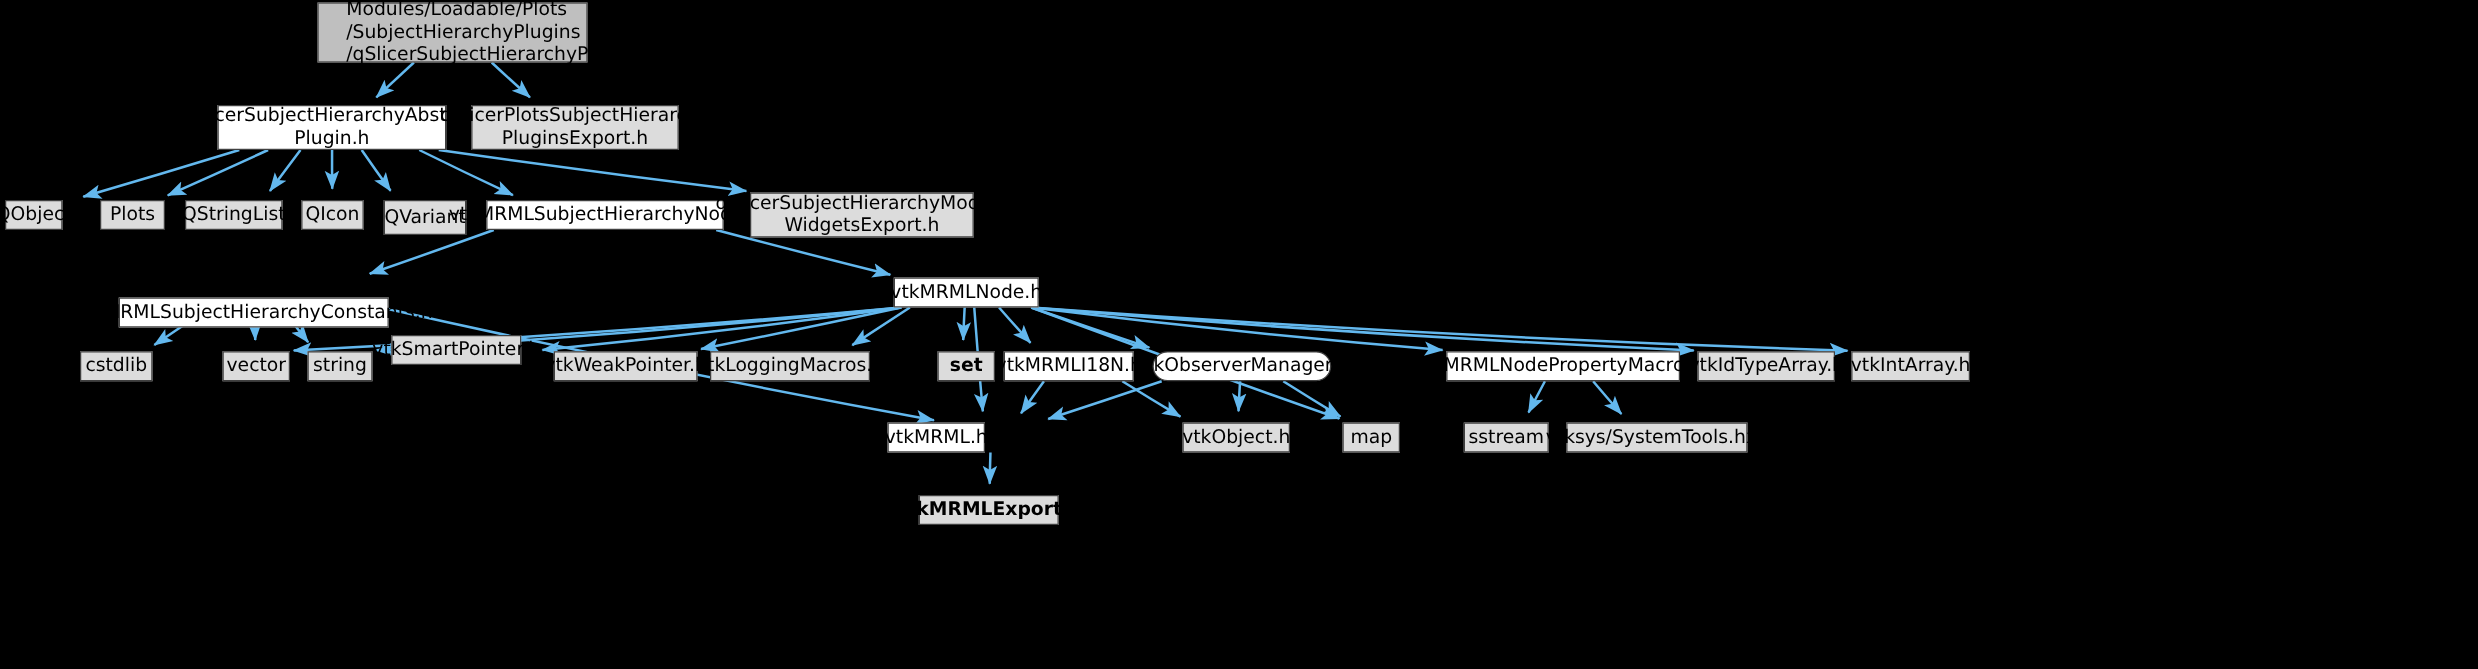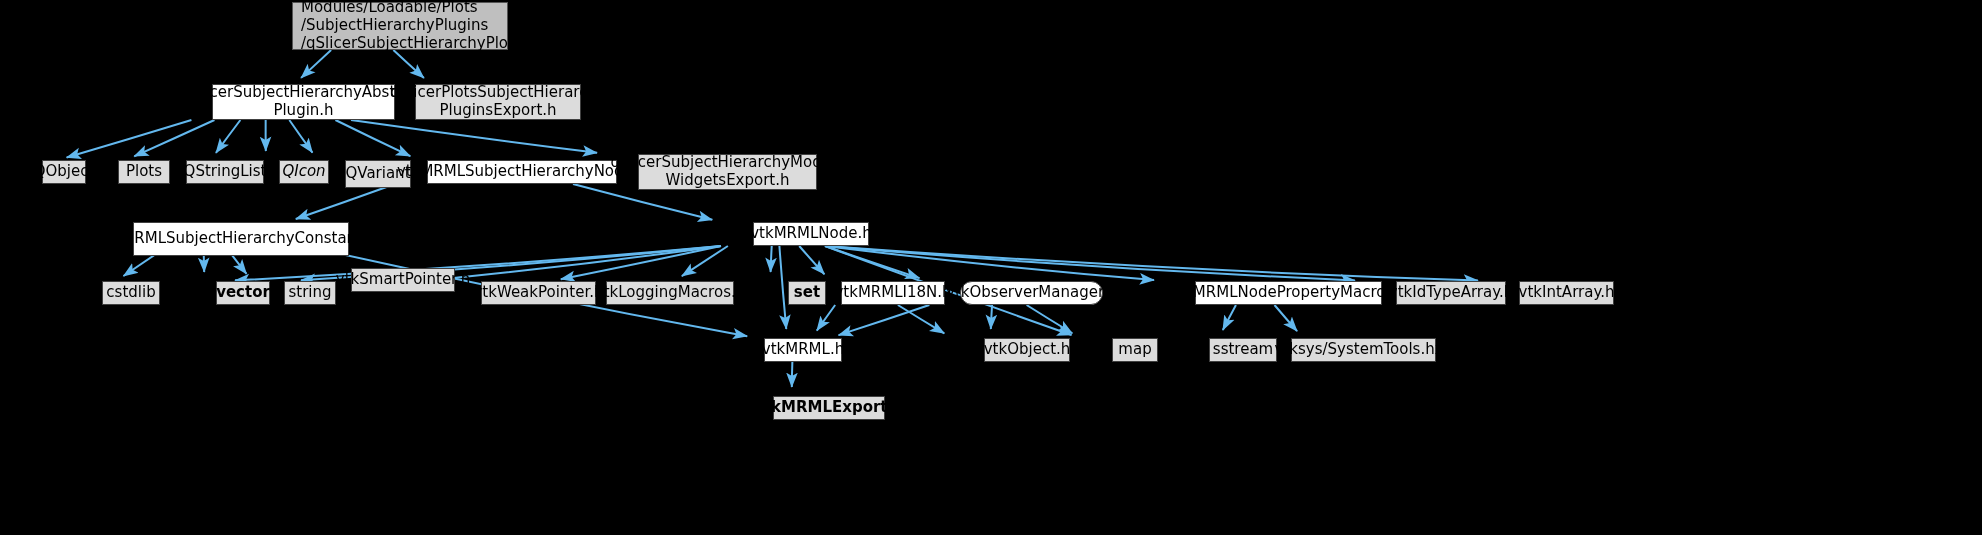--- a/index.html
+++ b/index.html
@@ -14,23 +14,22 @@
   .node{
     position:absolute;
     box-sizing:border-box;
     display:flex;align-items:center;justify-content:center;
     text-align:center;
     font-size:15px;
     line-height:1.18;
     color:#000;
     border:1px solid #404040;
     white-space:pre-line;
-    padding:1px 8px;
+    padding:1px 22px;
     z-index:5;
-    margin-left:38px;
   }
   .node.gray{background:#dcdcdc;}
   .node.white{background:#ffffff;}
   .node.root{background:#bfbfbf;border:1px solid #555;justify-content:flex-start;text-align:left;}
 </style>
 </head>
 <body>
 
 <div id="canvas">
   <svg id="edges" width="1982" height="535" viewBox="0 0 1982 535">
@@ -82,39 +81,39 @@
       <div class="node root" style="left: 254px; top: 2px; width: 216px; height: 48px;">Modules/Loadable/Plots
 /SubjectHierarchyPlugins
 /qSlicerSubjectHierarchyPlotsPlugin.h</div>
       <div class="node white" style="left: 174px; top: 84px; width: 183px; height: 36px;">qSlicerSubjectHierarchyAbstract
 Plugin.h</div>
       <div class="node gray" style="left: 377px; top: 84px; width: 166px; height: 36px;">qSlicerPlotsSubjectHierarchy
 PluginsExport.h</div>
       <div class="node gray" style="left: 4px; top: 160px; width: 44px; height: 24px;">QObject</div>
       <div class="node gray" style="left: 80px; top: 160px; width: 52px; height: 24px;">Plots</div>
       <div class="node gray" style="left: 148px; top: 160px; width: 78px; height: 24px;">QStringList</div>
-      <div class="node gray" style="left: 241px; top: 160px; width: 50px; height: 24px; font-style: italic;">QIcon</div>
+      <div class="node gray" style="left: 241px; top: 160px; width: 50px; height: 24px;">QIcon</div>
       <div class="node gray" style="left: 307px; top: 160px; width: 66px; height: 28px;">QVariant</div>
       <div class="node white" style="left: 389px; top: 160px; width: 190px; height: 24px;">vtkMRMLSubjectHierarchyNode.h</div>
       <div class="node gray" style="left: 600px; top: 154px; width: 179px; height: 36px;">qSlicerSubjectHierarchyModule
 WidgetsExport.h</div>
-      <div class="node white" style="left: 95px; top: 222px; width: 216px; height: 34px;">vtkMRMLSubjectHierarchyConstants.h</div>
+      <div class="node white" style="left: 95px; top: 238px; width: 216px; height: 24px;">vtkMRMLSubjectHierarchyConstants.h</div>
       <div class="node white" style="left: 715px; top: 222px; width: 116px; height: 24px;">vtkMRMLNode.h</div>
       <div class="node gray" style="left: 64px; top: 281px; width: 58px; height: 24px;">cstdlib</div>
-      <div class="node gray" style="left: 178px; top: 281px; width: 54px; height: 24px; font-weight: bold;">vector</div>
+      <div class="node gray" style="left: 178px; top: 281px; width: 54px; height: 24px;">vector</div>
       <div class="node gray" style="left: 246px; top: 281px; width: 52px; height: 24px;">string</div>
       <div class="node gray" style="left: 313px; top: 268px; width: 104px; height: 24px;">vtkSmartPointer.h</div>
       <div class="node gray" style="left: 443px; top: 281px; width: 115px; height: 24px;">vtkWeakPointer.h</div>
       <div class="node gray" style="left: 568px; top: 281px; width: 128px; height: 24px;">vtkLoggingMacros.h</div>
       <div class="node gray" style="left: 750px; top: 281px; width: 38px; height: 24px; font-weight: bold;">set</div>
       <div class="node white" style="left: 803px; top: 281px; width: 104px; height: 24px;">vtkMRMLI18N.h</div>
       <div class="node white" style="left: 922px; top: 281px; width: 143px; height: 24px; border-radius: 12px;">vtkObserverManager.h</div>
       <div class="node white" style="left: 1157px; top: 281px; width: 187px; height: 24px;">vtkMRMLNodePropertyMacros.h</div>
       <div class="node gray" style="left: 1358px; top: 281px; width: 110px; height: 24px;">vtkIdTypeArray.h</div>
       <div class="node gray" style="left: 1481px; top: 281px; width: 95px; height: 24px;">vtkIntArray.h</div>
-      <div class="node white" style="left: 726px; top: 338px; width: 78px; height: 24px;">vtkMRML.h</div>
+      <div class="node white" style="left: 710px; top: 338px; width: 78px; height: 24px;">vtkMRML.h</div>
       <div class="node gray" style="left: 946px; top: 338px; width: 86px; height: 24px;">vtkObject.h</div>
       <div class="node gray" style="left: 1074px; top: 338px; width: 46px; height: 24px;">map</div>
       <div class="node gray" style="left: 1171px; top: 338px; width: 68px; height: 24px;">sstream</div>
       <div class="node gray" style="left: 1253px; top: 338px; width: 145px; height: 24px;">vtksys/SystemTools.hxx</div>
       <div class="node gray" style="left: 735px; top: 396px; width: 112px; height: 24px; font-weight: bold;">vtkMRMLExport.h</div>
     </div>
 </div>
 
 </body></html>

